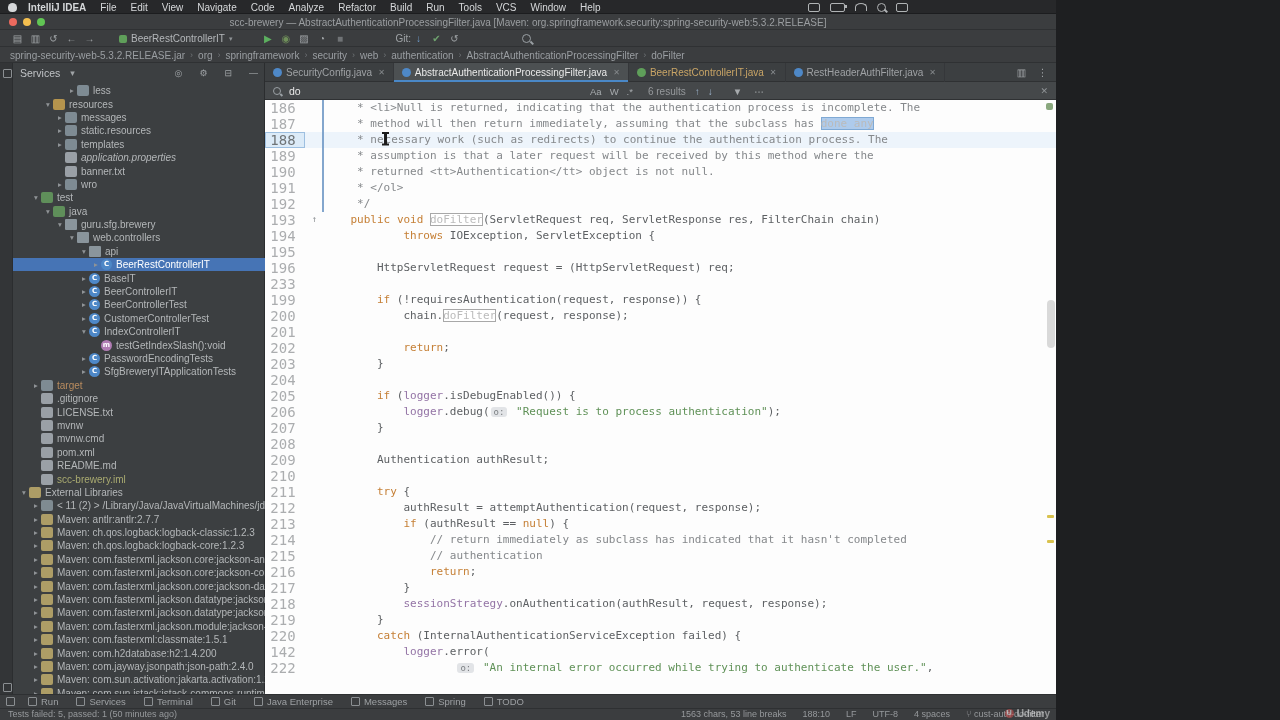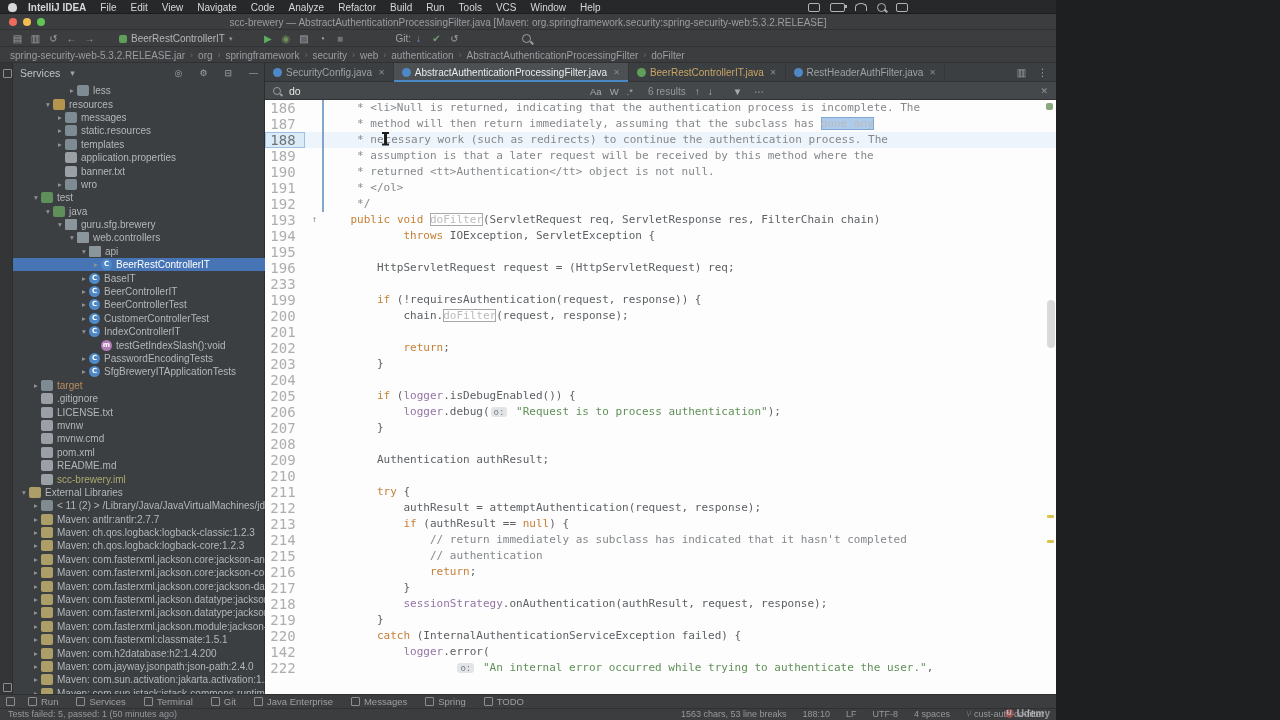--- a/index.html
+++ b/index.html
@@ -263,21 +263,21 @@
           <div class="trow" style="padding-left: 42px;">
             <span class="chev">▸</span>
             <span class="ticn i-folder"></span>
             <span class="tlabel">static.resources</span>
           </div>
           <div class="trow" style="padding-left: 42px;">
             <span class="chev">▸</span>
             <span class="ticn i-folder"></span>
             <span class="tlabel">templates</span>
           </div>
-          <div class="trow" style="padding-left: 42px;">
+          <div class="trow" style="padding-left: 42px; font-style: italic;">
             <span class="chev"></span>
             <span class="ticn i-file-prop"></span>
             <span class="tlabel">application.properties</span>
           </div>
           <div class="trow" style="padding-left: 42px;">
             <span class="chev"></span>
             <span class="ticn i-file"></span>
             <span class="tlabel">banner.txt</span>
           </div>
           <div class="trow" style="padding-left: 42px;">

